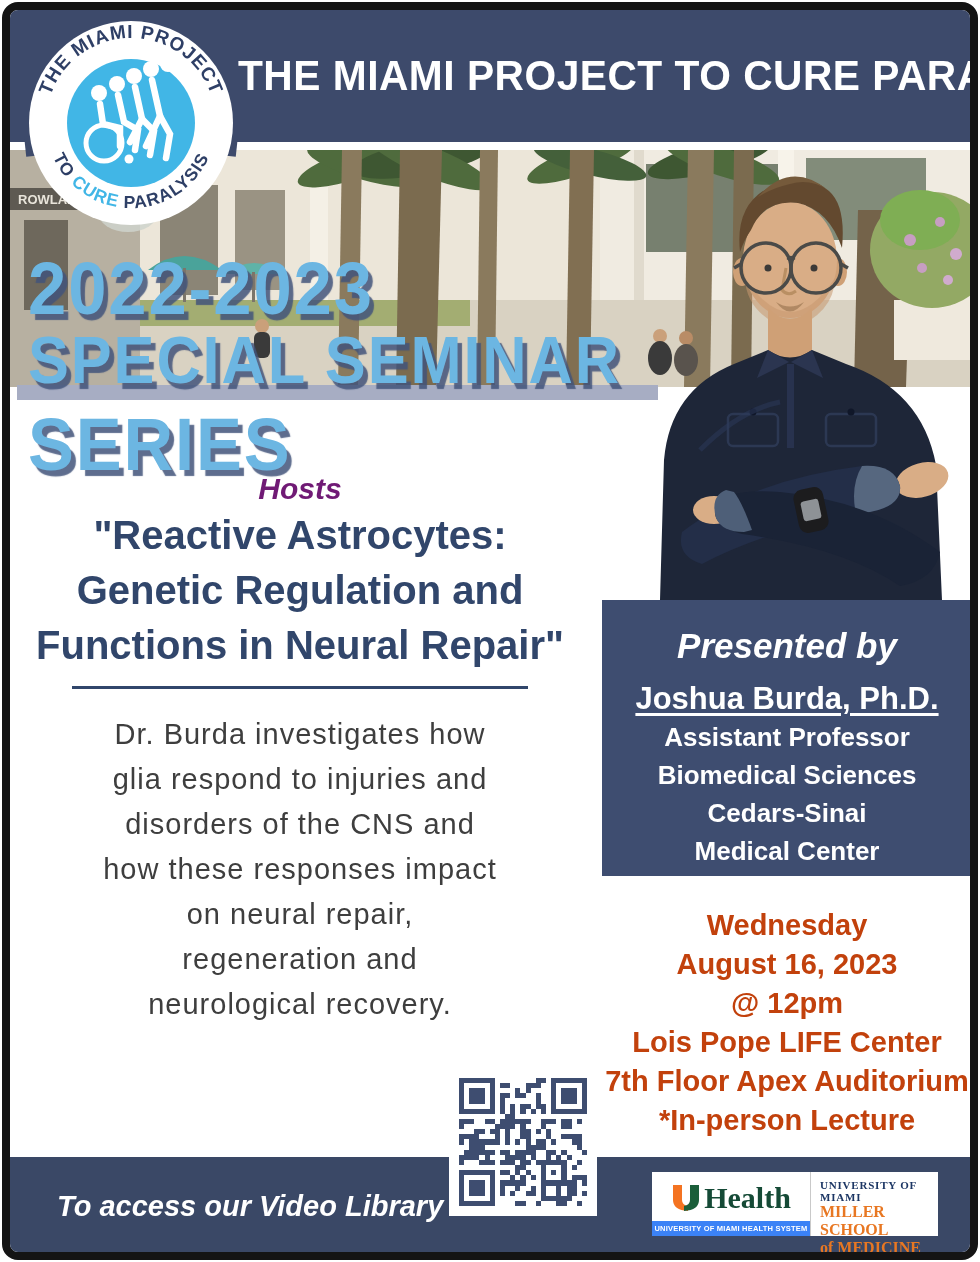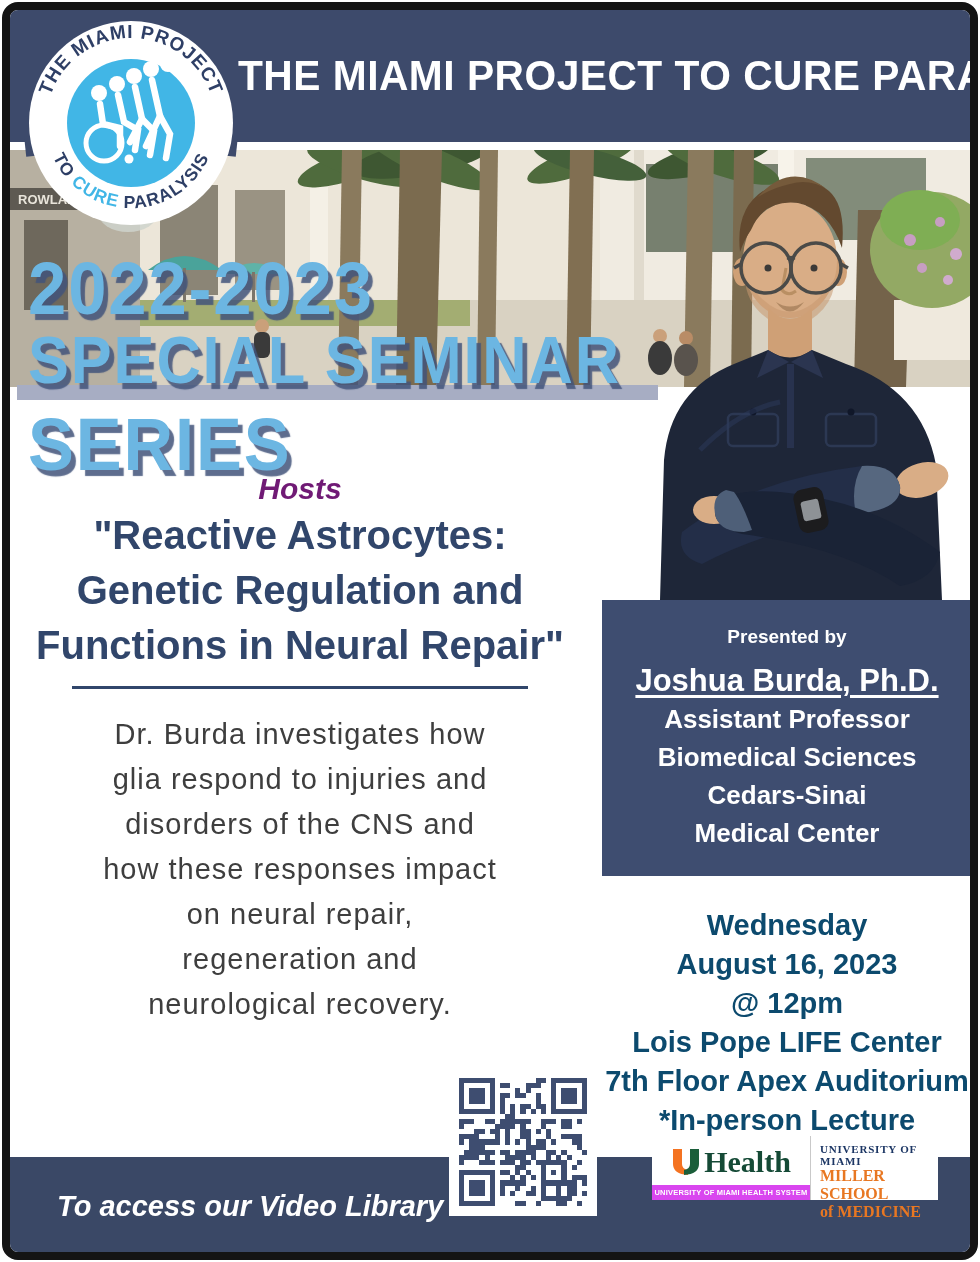--- a/index.html
+++ b/index.html
@@ -45,45 +45,45 @@
     font-size:30px; font-style:italic; font-weight:600; color:#701a75; }
   .seminar-title{ position:absolute; left:20px; top:498px; width:540px; text-align:center;
     font-size:40px; font-weight:700; color:#31466b; line-height:55px; }
   .divider{ position:absolute; left:62px; top:676px; width:456px; height:3px; background:#31466b; }
   .description{ position:absolute; left:10px; top:702px; width:560px; text-align:center;
     font-size:29px; color:#3e3e3e; line-height:45px; letter-spacing:1px; white-space:pre-line; }
 
   
   .presenter-box{ position:absolute; left:592px; top:590px; width:370px; height:276px;
     background:#3e4d70; color:#fff; text-align:center; padding-top:26px; z-index:7; }
-  .presenter-label{ font-size:19px; font-weight:700; margin-bottom:14px; }
+  .presenter-label{ font-size:35px; font-weight:700; font-style:italic; margin-bottom:14px; }
   .presenter-name{ font-size:31px; font-weight:700; text-decoration:underline; text-underline-offset:4px; line-height:38px; }
   .presenter-line{ font-size:26px; font-weight:700; line-height:38px; }
 
   
   .schedule{ position:absolute; left:592px; top:896px; width:370px; text-align:center;
-    color:#0c4a6e; font-size:29px; font-weight:700; line-height:39px; }
+    color:#c2410c; font-size:29px; font-weight:700; line-height:39px; }
   .schedule .lighter{ font-weight:700; }
 
   
   .qr-box{ position:absolute; left:439px; top:1058px; width:148px; height:148px;
     background:#fff; padding:10px; z-index:9; }
   .qr-box svg{ width:100%; height:100%; display:block; }
 
   
   .bottom-bar{ position:absolute; left:0; top:1147px; width:964px; height:99px;
     background:#3a4866; z-index:8; display:flex; align-items:center; }
   .video-label{ margin-left:47px; color:#fff; font-size:29px; font-weight:700; font-style:italic; }
 
-  .uhealth{ position:absolute; left:642px; top:1126px; width:286px; height:64px;
+  .uhealth{ position:absolute; left:642px; top:1162px; width:286px; height:64px;
     background:#fff; z-index:10; display:flex; }
   .uh-left{ width:158px; display:flex; flex-direction:column; }
   .uh-brand{ flex:1; display:flex; align-items:center; justify-content:center; gap:3px; padding-top:3px; }
   .uh-word{ font-family:"Liberation Serif",serif; font-size:30px; font-weight:700; color:#154a36; }
-  .uh-strip{ height:15px; background:#d946ef; color:#fff; font-size:7.5px; font-weight:700;
+  .uh-strip{ height:15px; background:#3b82f6; color:#fff; font-size:7.5px; font-weight:700;
     display:flex; align-items:center; justify-content:center; letter-spacing:.2px; white-space:nowrap; }
   .uh-div{ width:1px; background:#c9c9c9; }
   .uh-right{ flex:1; padding:7px 16px 0 9px; font-family:"Liberation Serif",serif; }
   .uh-univ{ color:#1c3664; font-size:11px; font-weight:700; letter-spacing:.8px; }
   .uh-school{ color:#e87722; font-size:16px; font-weight:700; line-height:18px; }
 </style>
 </head>
 <body>
 
 <div class="poster">

